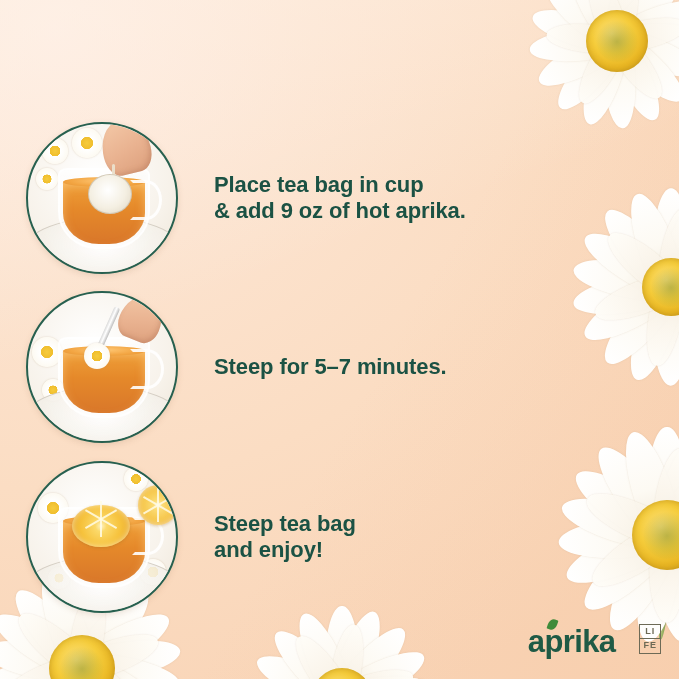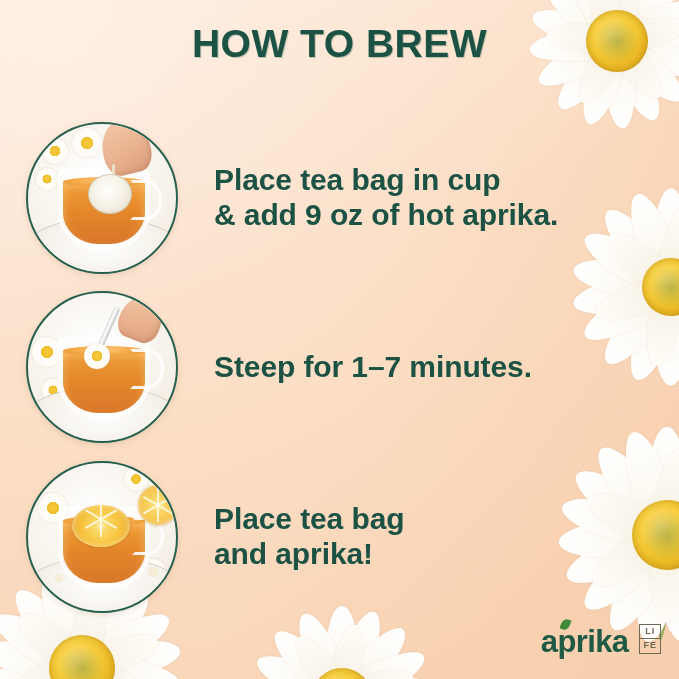--- a/index.html
+++ b/index.html
@@ -217,34 +217,34 @@
     margin-left: -1px; margin-top: -43%;
     background: rgba(255,252,230,.85);
     transform: rotate(120deg);
   }
 
   
   .step-text {
     margin-left: 36px;
     color: #1b5244;
     font-weight: 700;
-    font-size: 30px;
+    font-size: 22px;
     line-height: 1.16;
     letter-spacing: -0.1px;
   }
   .step-text .strong { font-weight: 800; }
 
   
   .logo {
     position: absolute;
     right: 18px;
     bottom: 22px;
     display: flex;
     align-items: flex-end;
-    gap: 11px;
+    gap: 24px;
   }
   .logo-word {
     position: relative;
     color: #1f5a45;
     font-size: 31px;
     font-weight: 800;
     letter-spacing: -0.6px;
     line-height: 1;
   }
   .leaf {
@@ -415,21 +415,20 @@
       <div class="petal" style="transform:translateY(-100%) rotate(336deg);"></div>
       <div class="petal inner" style="transform:translateY(-100%) rotate(10deg);"></div>
       <div class="petal inner" style="transform:translateY(-100%) rotate(73deg);"></div>
 
       <div class="petal inner" style="transform:translateY(-100%) rotate(325deg);"></div>
     </div>
     <div class="core" style="width:60px; height:60px;"></div>
   </div>
 
   <div class="headline">
-    <span class="l1">HOW TO BREW</span>
   </div>
 
   <div class="step" style="top:122px;">
     <div class="thumb">
       <div class="scene">
         <div class="flower-sm" style="left:14px; top:14px; width:26px; height:26px;"></div>
         <div class="flower-sm" style="left:44px; top:4px; width:30px; height:30px;"></div>
         <div class="flower-sm" style="left:8px; top:44px; width:22px; height:22px;"></div>
         <div class="saucer"></div>
         <div class="cup">
@@ -460,21 +459,21 @@
           <div class="tea"></div>
           <div class="tea-top"></div>
         </div>
         <div class="handle" style="right:12px; top:56px; width:28px; height:34px;"></div>
         <div class="spoon-handle" style="left:76px; top:12px; width:6px; height:52px; transform:rotate(24deg);"></div>
         <div class="hand" style="left:92px; top:4px; width:42px; height:44px; transform:rotate(22deg);"></div>
         <div class="flower-sm" style="left:56px; top:50px; width:26px; height:26px;"></div>
       </div>
     </div>
     <div class="step-text">
-      <div>Steep for 1–7 minutes.</div>
+      <div>Steep for 5–7 minutes.</div>
     </div>
   </div>
 
   <div class="step" style="top:461px;">
     <div class="thumb">
       <div class="scene">
         <div class="flower-sm" style="left:10px; top:30px; width:30px; height:30px;"></div>
         <div class="flower-sm" style="left:96px; top:4px; width:24px; height:24px;"></div>
         <div class="flower-sm" style="left:112px; top:96px; width:26px; height:26px;"></div>
         <div class="flower-sm" style="left:20px; top:104px; width:22px; height:22px;"></div>
@@ -486,22 +485,22 @@
         <div class="handle" style="right:12px; top:54px; width:26px; height:32px;"></div>
         <div class="lemon" style="left:44px; top:42px; width:58px; height:42px;">
             <span class="seg2"></span>
           </div>
         <div class="lemon" style="left:110px; top:22px; width:40px; height:40px; opacity:.92;">
             <span class="seg2"></span>
           </div>
       </div>
     </div>
     <div class="step-text">
-      <div>Place tea bag</div>
-      <div>and aprika!</div>
+      <div>Steep tea bag</div>
+      <div>and enjoy!</div>
     </div>
   </div>
 
   <div class="logo">
     <div class="logo-word">
       <span class="leaf"></span>
       <span>aprika</span>
     </div>
     <div class="logo-life">
       <span>LI</span>

